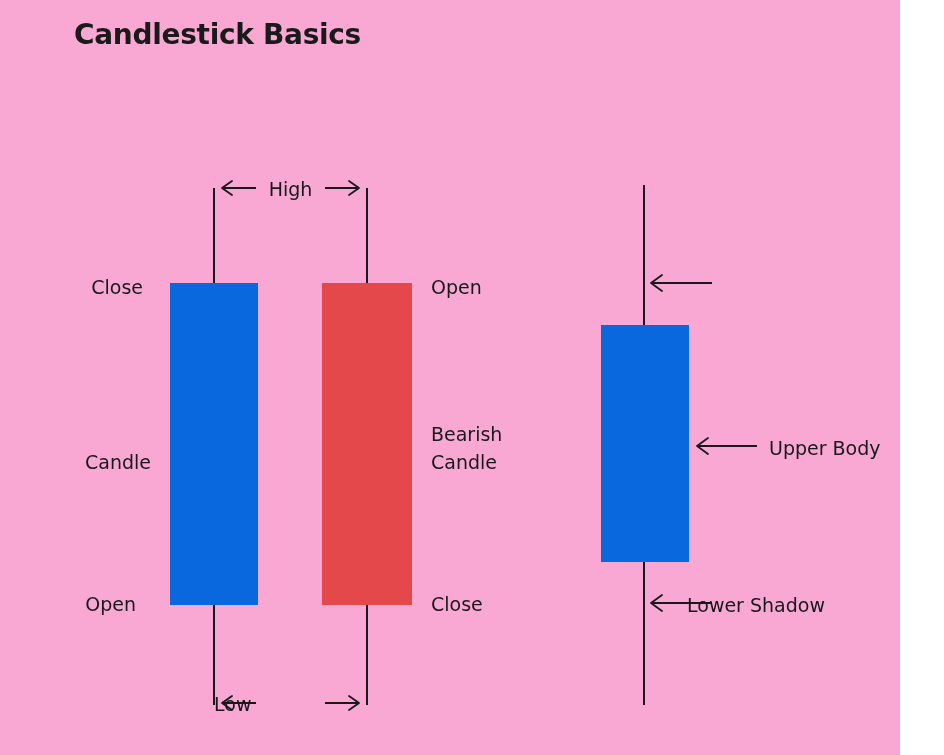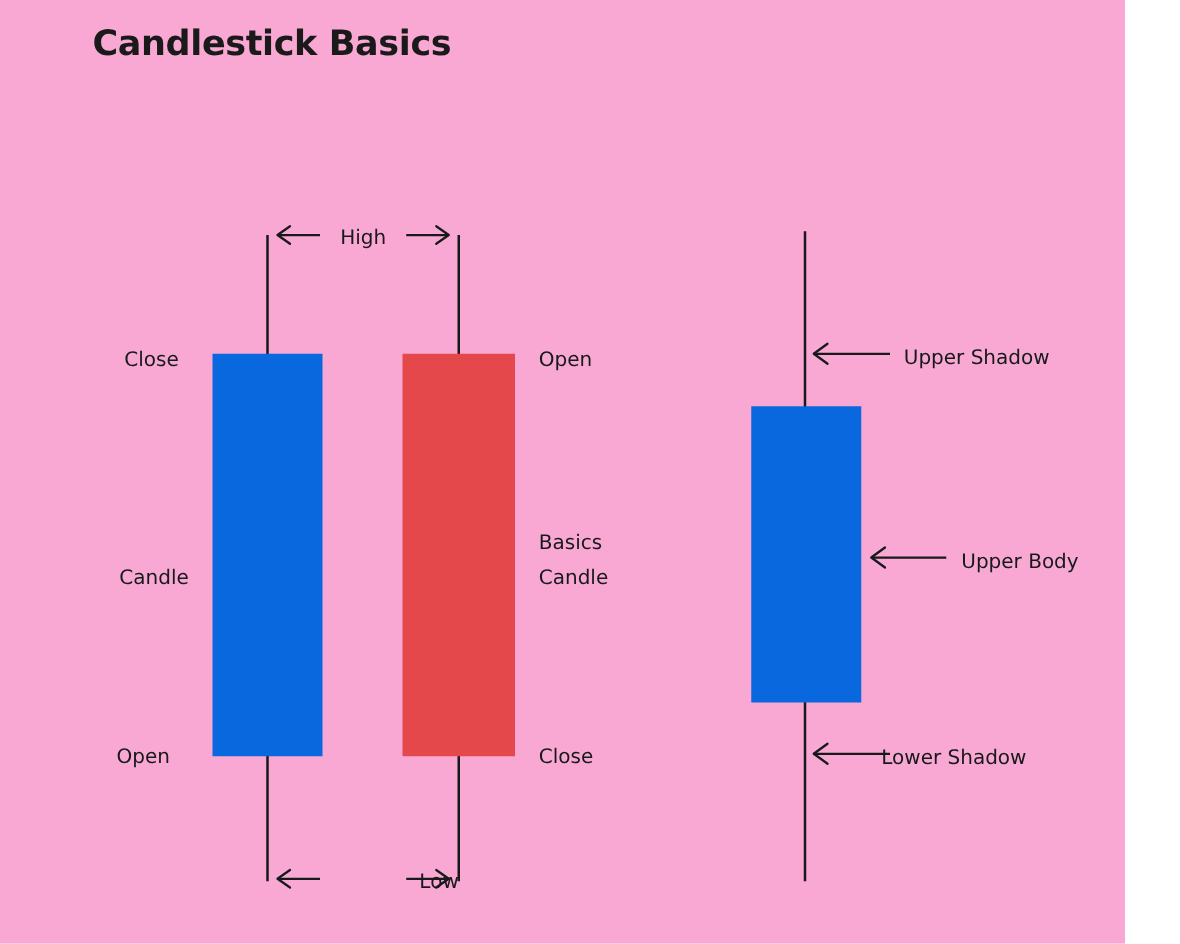--- a/index.html
+++ b/index.html
@@ -32,21 +32,21 @@
   .diagram {
     position: absolute;
     left: 0;
     top: 0;
     width: 944px;
     height: 755px;
   }
   .label {
     position: absolute;
     font-family: "DejaVu Sans", sans-serif;
-    font-size: 16px;
+    font-size: 19px;
     color: #18191b;
     white-space: pre;
     line-height: 27px;
   }
   .label.right-align {
     text-align: right;
   }
   .label.two-line {
     line-height: 28px;
   }
@@ -125,29 +125,28 @@
 
   <div class="label right-align" style="left:0px; top:274px; width:143px;">Close</div>
 
 
   <div class="label right-align two-line" style="left:0px; top:448px; width:151px;">Candle</div>
 
   <div class="label right-align" style="left:0px; top:591px; width:136px;">Open</div>
 
   <div class="label" style="left:214px; top:176px; width:153px; text-align:center;">High</div>
 
-  <div class="label" style="left:214px; top:691px; width:153px; text-align:right;">Low</div>
+  <div class="label" style="left:214px; top:691px; width:153px; text-align:left;">Low</div>
 
   <div class="label" style="left:431px; top:274px;">Open</div>
 
-  <div class="label two-line" style="left:431px; top:420px;">Basics</div>
+  <div class="label two-line" style="left:431px; top:420px;">Bearish</div>
 
   <div class="label two-line" style="left:431px; top:448px;">Candle</div>
 
   <div class="label" style="left:431px; top:591px;">Close</div>
 
-  <div class="label" style="left:723px; top:272px;">Upper Shadow</div>
 
   <div class="label" style="left:769px; top:435px;">Upper Body</div>
 
-  <div class="label" style="left:705px; top:592px;">Lower Shadow</div>
+  <div class="label" style="left:687px; top:592px;">Lower Shadow</div>
 
 </div>
 
 </body></html>

